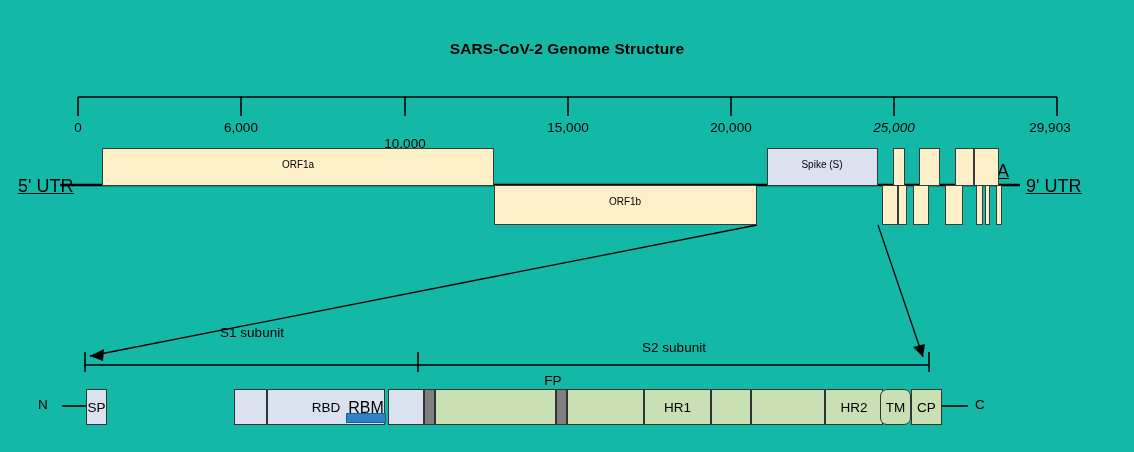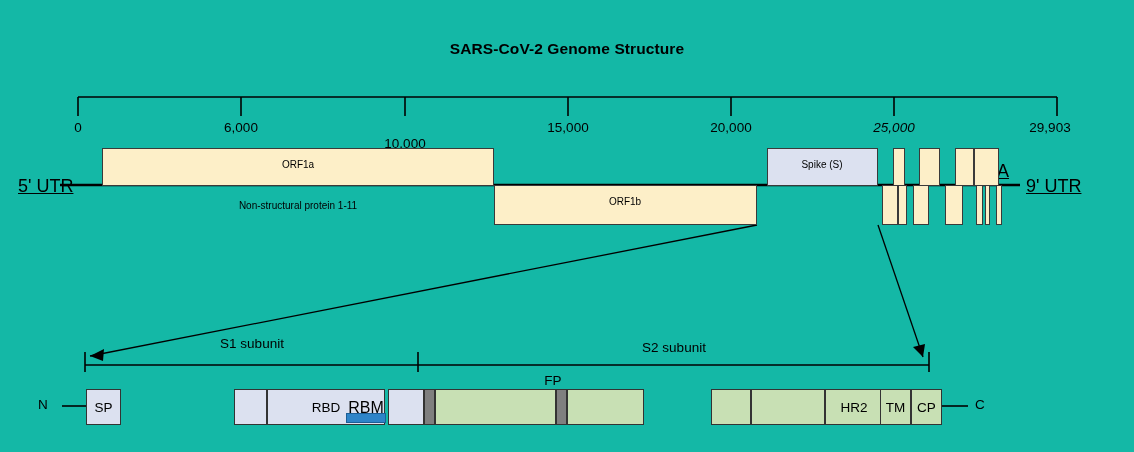--- a/index.html
+++ b/index.html
@@ -149,21 +149,20 @@
   <div class="tick-label" style="left:894px; top:120px;font-style:italic;">25,000</div>
   <div class="tick-label" style="left:1050px;top:120px;">29,903</div>
 
   <div class="endlabel" style="left:18px;  top:176px;">5' UTR</div>
   <div class="endlabel" style="left:1026px;top:176px;">9' UTR</div>
   <div class="endlabel" style="left:973px; top:161px;">AAA</div>
 
   <div class="gbox" style="left:102px; top:148px; width:392px; height:38px;"></div>
   <div class="glabel" style="left:298px; top:159px;">ORF1a</div>
 
-  <div class="glabel" style="left:298px; top:200px;">Non-structural protein 1-11</div>
 
 
   <div class="gbox" style="left:494px; top:185px; width:263px; height:40px;"></div>
   <div class="glabel" style="left:625px; top:196px;">ORF1b</div>
 
   <div class="gbox blue" style="left:767px; top:148px; width:111px; height:38px;"></div>
   <div class="glabel" style="left:822px; top:159px;">Spike (S)</div>
 
   <div class="gbox" style="left:893px; top:148px; width:12px; height:38px;"></div>
   <div class="gbox" style="left:919px; top:148px; width:21px; height:38px;"></div>
@@ -171,38 +170,39 @@
   <div class="gbox" style="left:974px; top:148px; width:25px; height:38px;"></div>
 
   <div class="gbox" style="left:882px; top:185px; width:16px; height:40px;"></div>
   <div class="gbox" style="left:898px; top:185px; width:9px;  height:40px;"></div>
   <div class="gbox" style="left:913px; top:185px; width:16px; height:40px;"></div>
   <div class="gbox" style="left:945px; top:185px; width:18px; height:40px;"></div>
   <div class="gbox" style="left:976px; top:185px; width:7px;  height:40px;"></div>
   <div class="gbox" style="left:985px; top:185px; width:5px;  height:40px;"></div>
   <div class="gbox" style="left:996px; top:185px; width:6px;  height:40px;"></div>
 
-  <div class="subunit-label" style="left:252px; top:336px;">S1 subunit</div>
+  <div class="subunit-label" style="left:252px; top:325px;">S1 subunit</div>
   <div class="subunit-label" style="left:674px; top:340px;">S2 subunit</div>
 
   <div class="subunit-label" style="left:553px; top:373px;">FP</div>
 
   <div class="term-label" style="left:38px;  top:397px;">N</div>
   <div class="term-label" style="left:975px; top:397px;">C</div>
 
-  <div class="dseg s1" style="left:86px;  top:389px; width:35px;  height:36px;">SP</div>
+  <div class="dseg s1" style="left:86px;  top:389px; width:21px;  height:36px;">SP</div>
   <div class="dseg s1" style="left:234px; top:389px; width:33px;  height:36px;"></div>
   <div class="dseg s1" style="left:267px; top:389px; width:118px; height:36px;">RBD</div>
   <div class="dseg s1" style="left:388px; top:389px; width:36px;  height:36px;"></div>
   <div class="dseg gray" style="left:424px; top:389px; width:11px;  height:36px;"></div>
   <div class="dseg s2" style="left:435px; top:389px; width:121px; height:36px;"></div>
   <div class="dseg gray" style="left:556px; top:389px; width:11px;  height:36px;"></div>
   <div class="dseg s2" style="left:567px; top:389px; width:77px;  height:36px;"></div>
+  <div class="dseg s2" style="left:644px; top:389px; width:67px;  height:36px;">HR1</div>
   <div class="dseg s2" style="left:711px; top:389px; width:40px;  height:36px;"></div>
   <div class="dseg s2" style="left:751px; top:389px; width:74px;  height:36px;"></div>
   <div class="dseg s2" style="left:825px; top:389px; width:58px;  height:36px;">HR2</div>
-  <div class="dseg s2" style="left:880px; top:389px; width:31px;  height:36px;">TM</div>
+  <div class="dseg s2" style="left:880px; top:389px; width:31px;  height:36px;border-radius:7px;">TM</div>
   <div class="dseg s2" style="left:911px; top:389px; width:31px;  height:36px;">CP</div>
 
   <div class="rbm-bar" style="left:346px; top:413px; width:40px; height:10px;"></div>
   <div class="rbm-label" style="left:366px; top:399px;">RBM</div>
 
 </div>
 
 </body></html>

